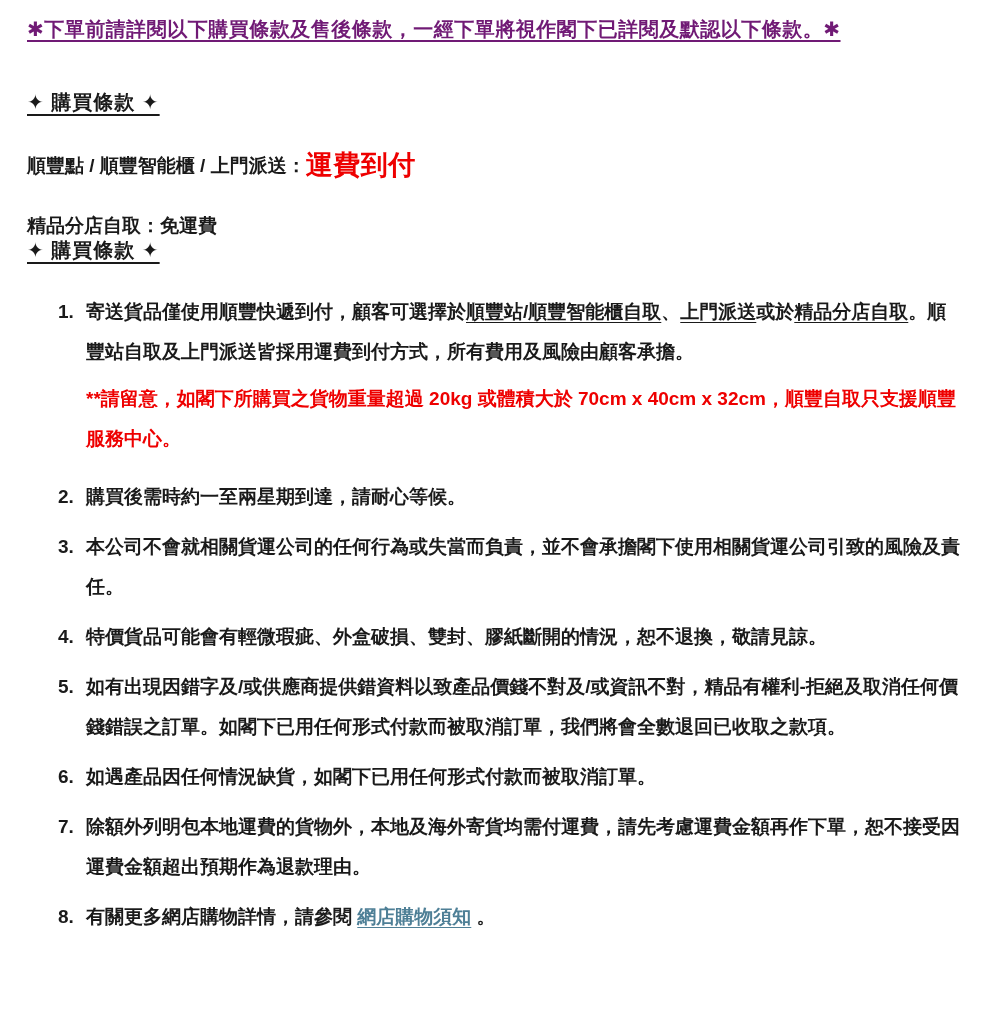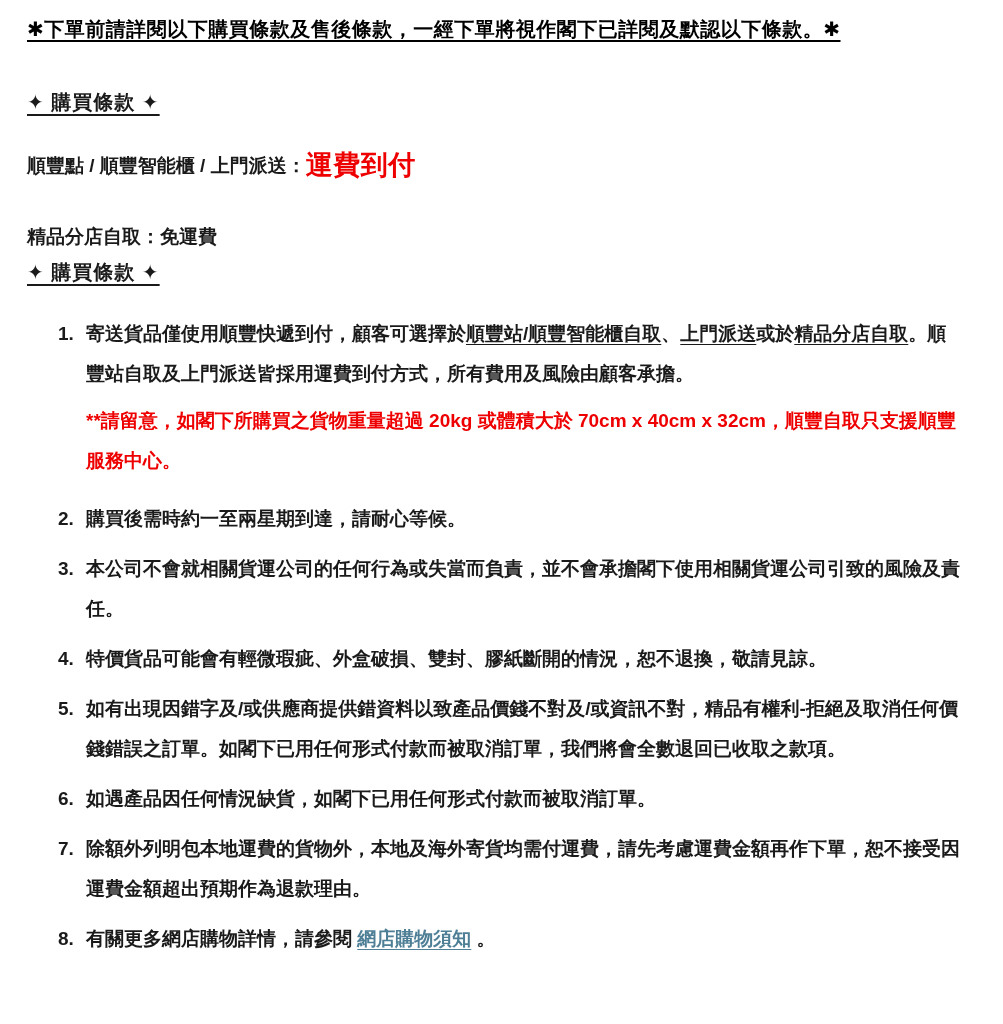--- a/index.html
+++ b/index.html
@@ -13,41 +13,41 @@
     box-sizing: border-box;
     padding: 16px 38px 20px 27px;
     font-family: "Liberation Sans", "DejaVu Sans", sans-serif;
     font-weight: bold;
     color: #1a1a1a;
     font-size: 19px;
   }
 
   
   .notice {
-    color: #000000;
+    color: #701a75;
     font-size: 20px;
     line-height: 27px;
     text-decoration: underline;
     text-underline-offset: 4px;
     letter-spacing: 0.5px;
   }
 
   
   .section-title {
     display: inline-block;
     font-size: 20px;
     text-decoration: underline;
     text-underline-offset: 5px;
     letter-spacing: 1px;
   }
   .shipping-title { margin-top: 46px; }
   .terms-title   { }
 
   
-  .ship-line { margin-top: 27px; line-height: 44px; }
+  .ship-line { margin-top: 38px; line-height: 22px; }
   .ship-line .value-red {
     color: #ee0000;
     font-size: 27px;
     vertical-align: -2px;
     letter-spacing: 0.5px;
   }
 
   
   .terms-list { margin-top: 28px; padding-left: 31px; }
   .t-item {

